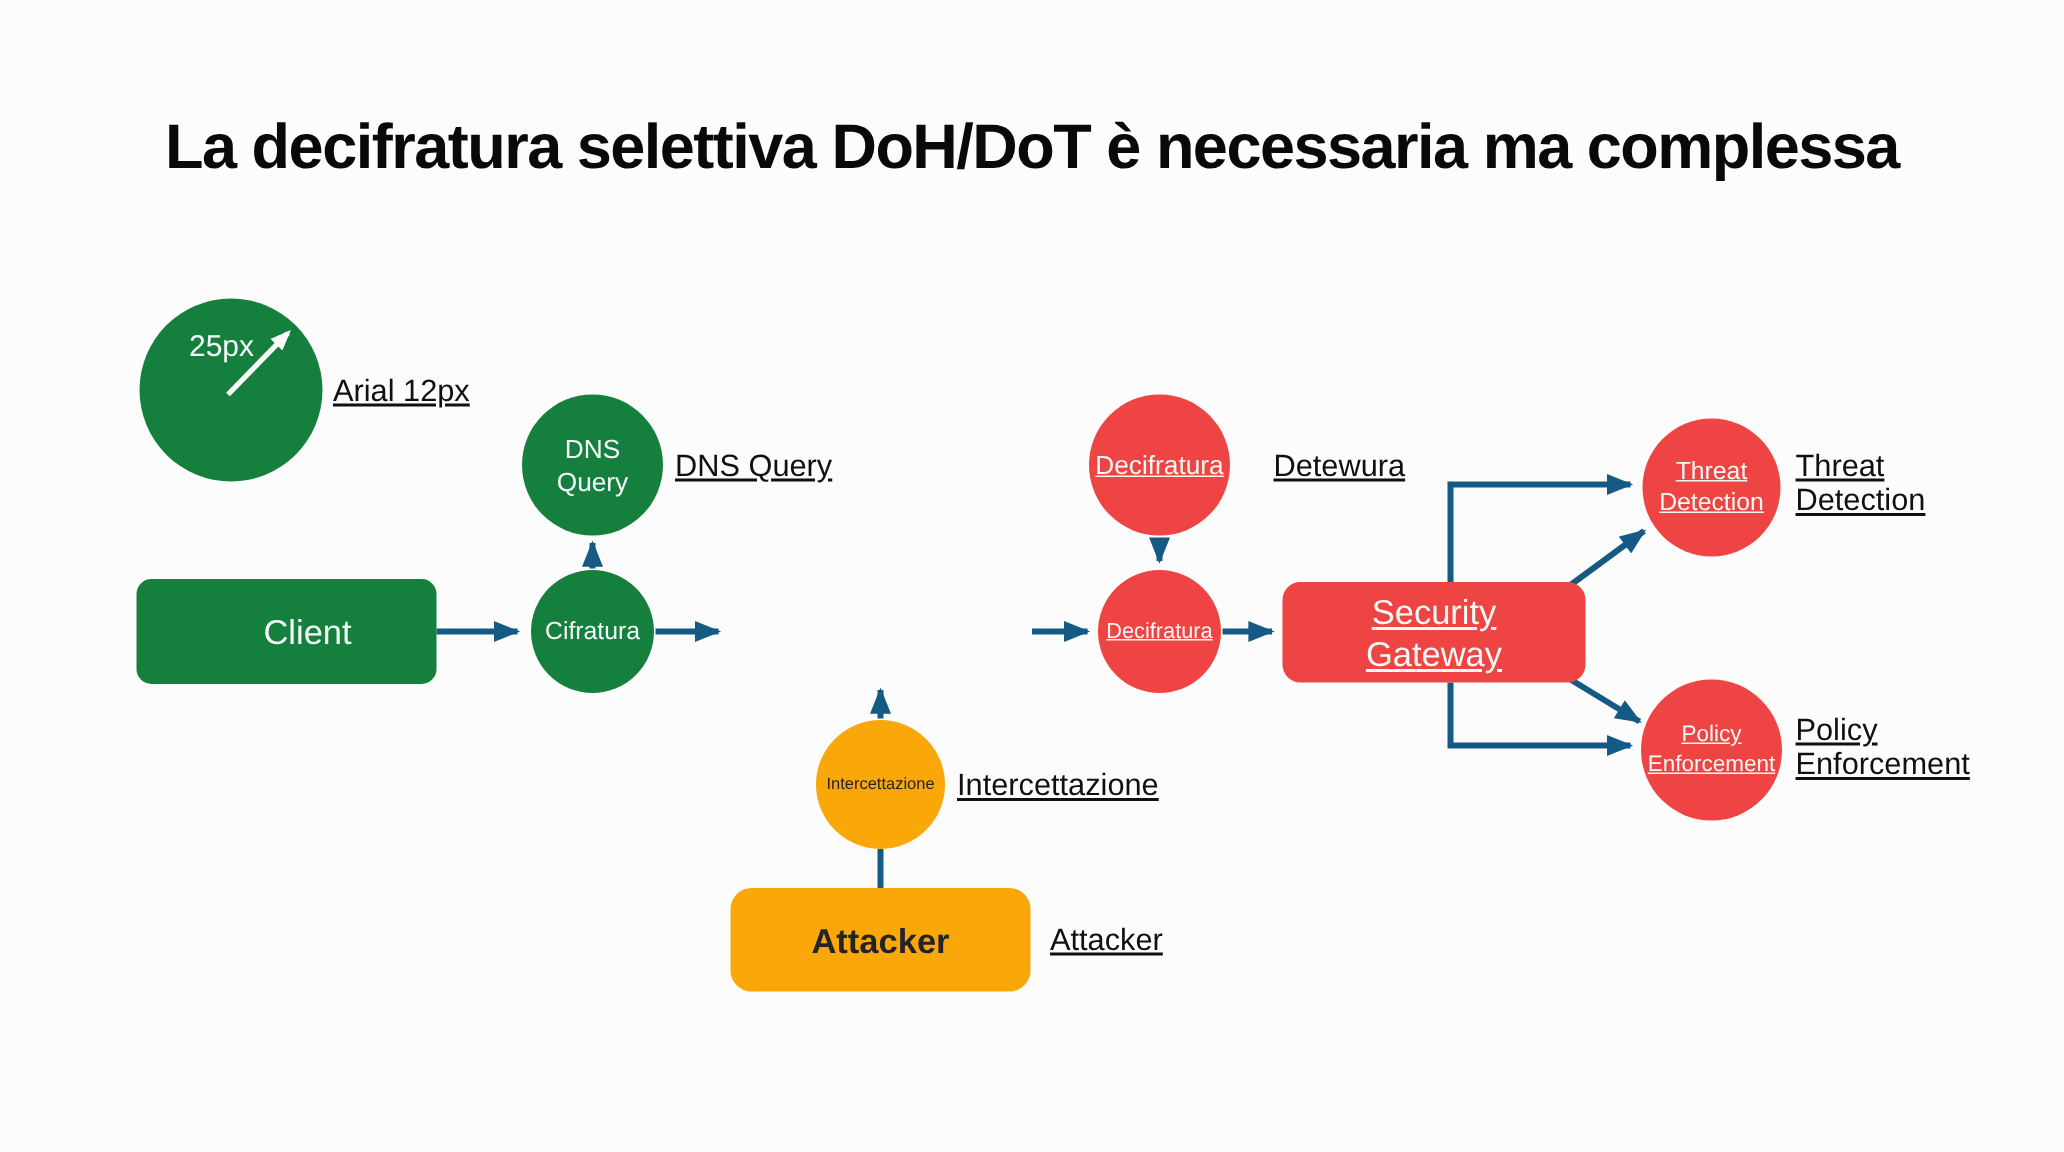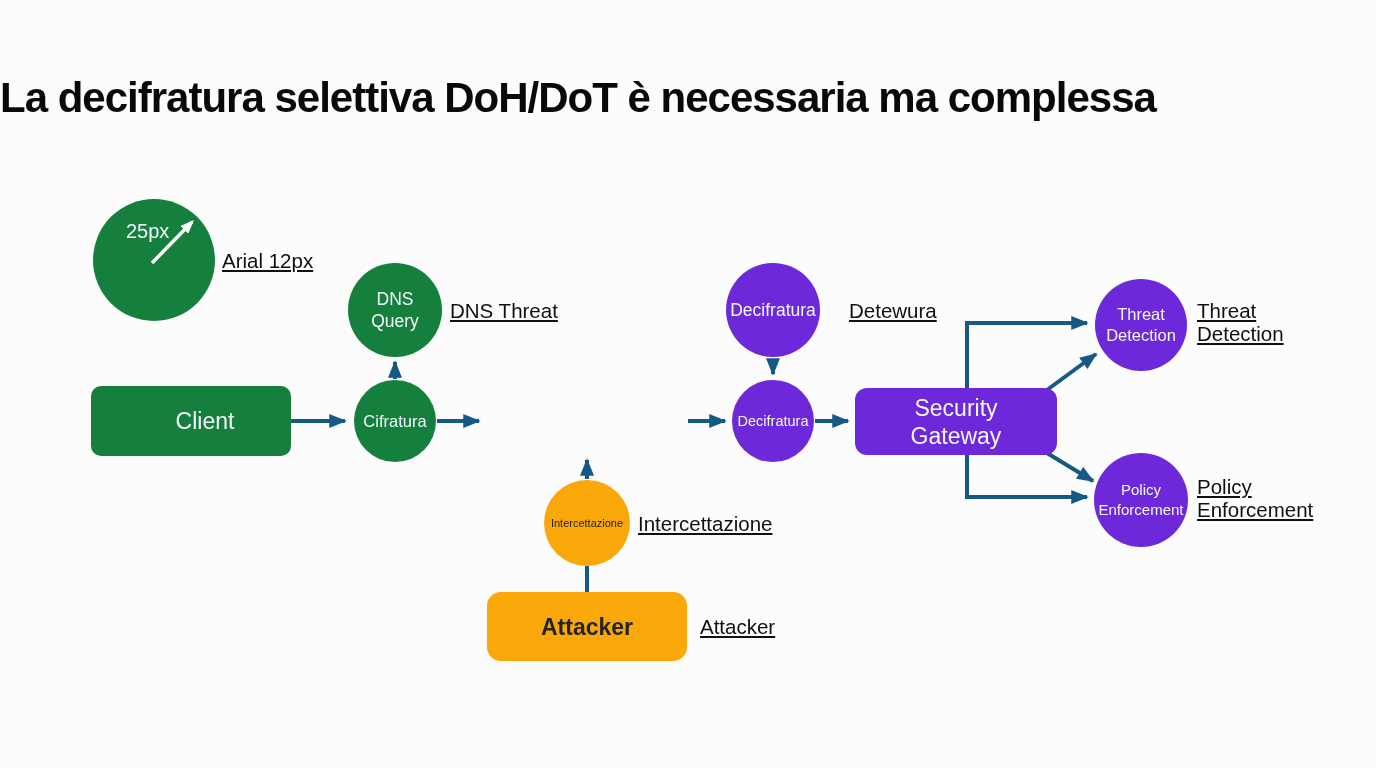--- a/index.html
+++ b/index.html
@@ -2,33 +2,33 @@
 <html><head>
 <meta charset="utf-8">
 <style>
   html,body{margin:0;padding:0;}
   body{
     width:1376px;height:768px;background:#fcfcfc;overflow:hidden;
     font-family:"Liberation Sans", sans-serif;position:relative;
   }
   .canvas{position:absolute;inset:0;}
   .title{
-    position:absolute;top:74px;left:0;width:100%;
+    position:absolute;top:74px;left:0;width:100%;text-align:center;
     font-size:42px;font-weight:bold;letter-spacing:-1px;color:#090909;margin:0;
   }
   .wires{position:absolute;left:0;top:0;pointer-events:none;}
   .wire{stroke:#155a85;stroke-width:4;fill:none;}
   .node{
     position:absolute;display:flex;flex-direction:column;align-items:center;
     justify-content:center;text-align:center;box-sizing:border-box;
   }
   .circle{border-radius:50%;}
   .pill{border-radius:12px;}
   .blue{background:#15803d;color:#f4f8fb;}
-  .green{background:#6d28d9;color:#f2f8f4;}
+  .green{background:#ef4444;color:#f2f8f4;text-decoration:underline;}
   .orange{background:#faa70a;color:#242424;}
   .big-label{font-size:23px;line-height:28px;}
   .side-label{
     position:absolute;display:flex;flex-direction:column;justify-content:center;
     color:#101010;font-size:20.5px;line-height:23px;text-align:left;text-decoration:underline;
   }
   .f17{font-size:17.5px;line-height:22px;}
   .f16{font-size:16.5px;line-height:21px;}
   .f15{font-size:15px;line-height:20px;}
   .f14{font-size:14.5px;line-height:18px;}
@@ -72,21 +72,21 @@
       </defs>
       <line x1="59" y1="64" x2="99" y2="23" stroke="#ffffff" stroke-width="3.5" marker-end="url(#wah)"></line>
     </svg>
   </div>
   <div class="side-label" style="left:222px;top:236px;height:48px;">Arial 12px</div>
 
   <div class="node circle blue f17" style="left:348px;top:263px;width:94px;height:94px;">
     <span>DNS</span>
     <span>Query</span>
   </div>
-  <div class="side-label" style="left:450px;top:286px;height:48px;">DNS Threat</div>
+  <div class="side-label" style="left:450px;top:286px;height:48px;">DNS Query</div>
 
   <div class="node pill blue big-label" style="left:91px;top:386px;width:200px;height:70px;border-radius:10px;padding-left:28px;">
     <span>Client</span>
   </div>
 
   <div class="node circle blue f16" style="left:354px;top:380px;width:82px;height:82px;">
     <span>Cifratura</span>
   </div>
 
 

